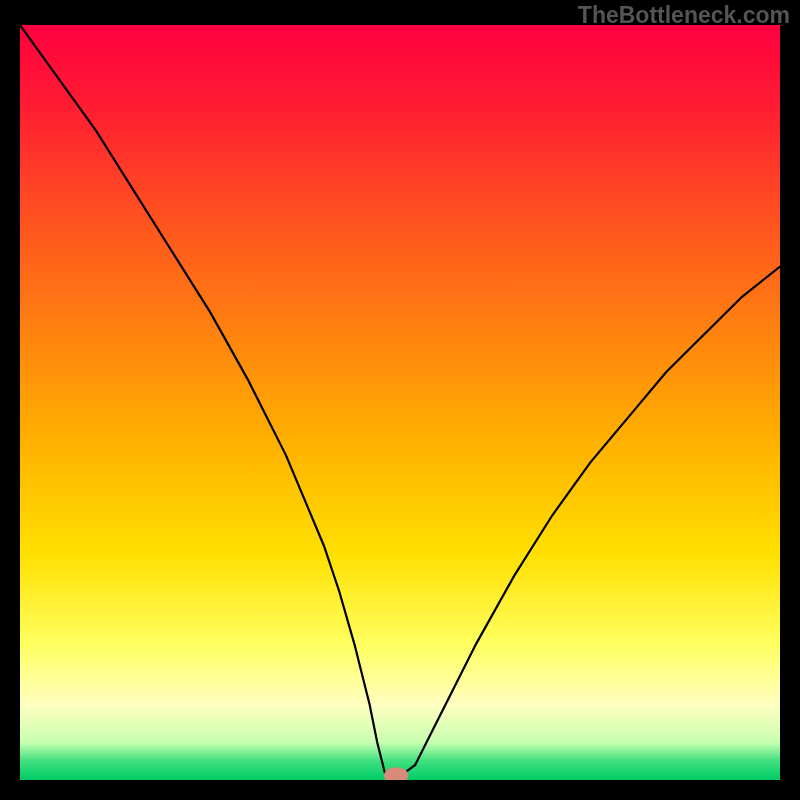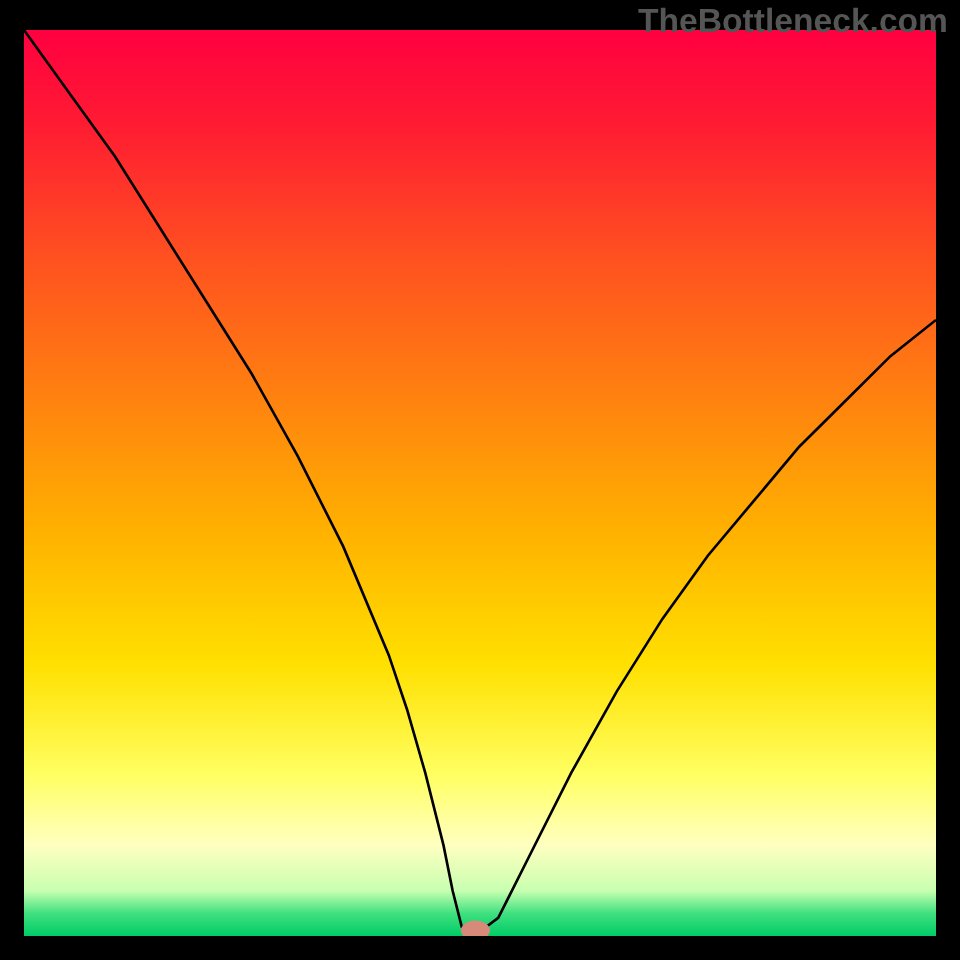--- a/index.html
+++ b/index.html
@@ -15,21 +15,21 @@
     width: 800px;
     height: 800px;
     background: #000;
     position: relative;
   }
   .watermark {
     position: absolute;
     top: 2px;
     right: 10px;
     color: #555555;
-    font-size: 28px;
+    font-size: 23px;
     font-weight: bold;
     z-index: 10;
   }
   .plot-area {
     position: absolute;
     left: 20px;
     top: 25px;
     width: 760px;
     height: 755px;
   }

